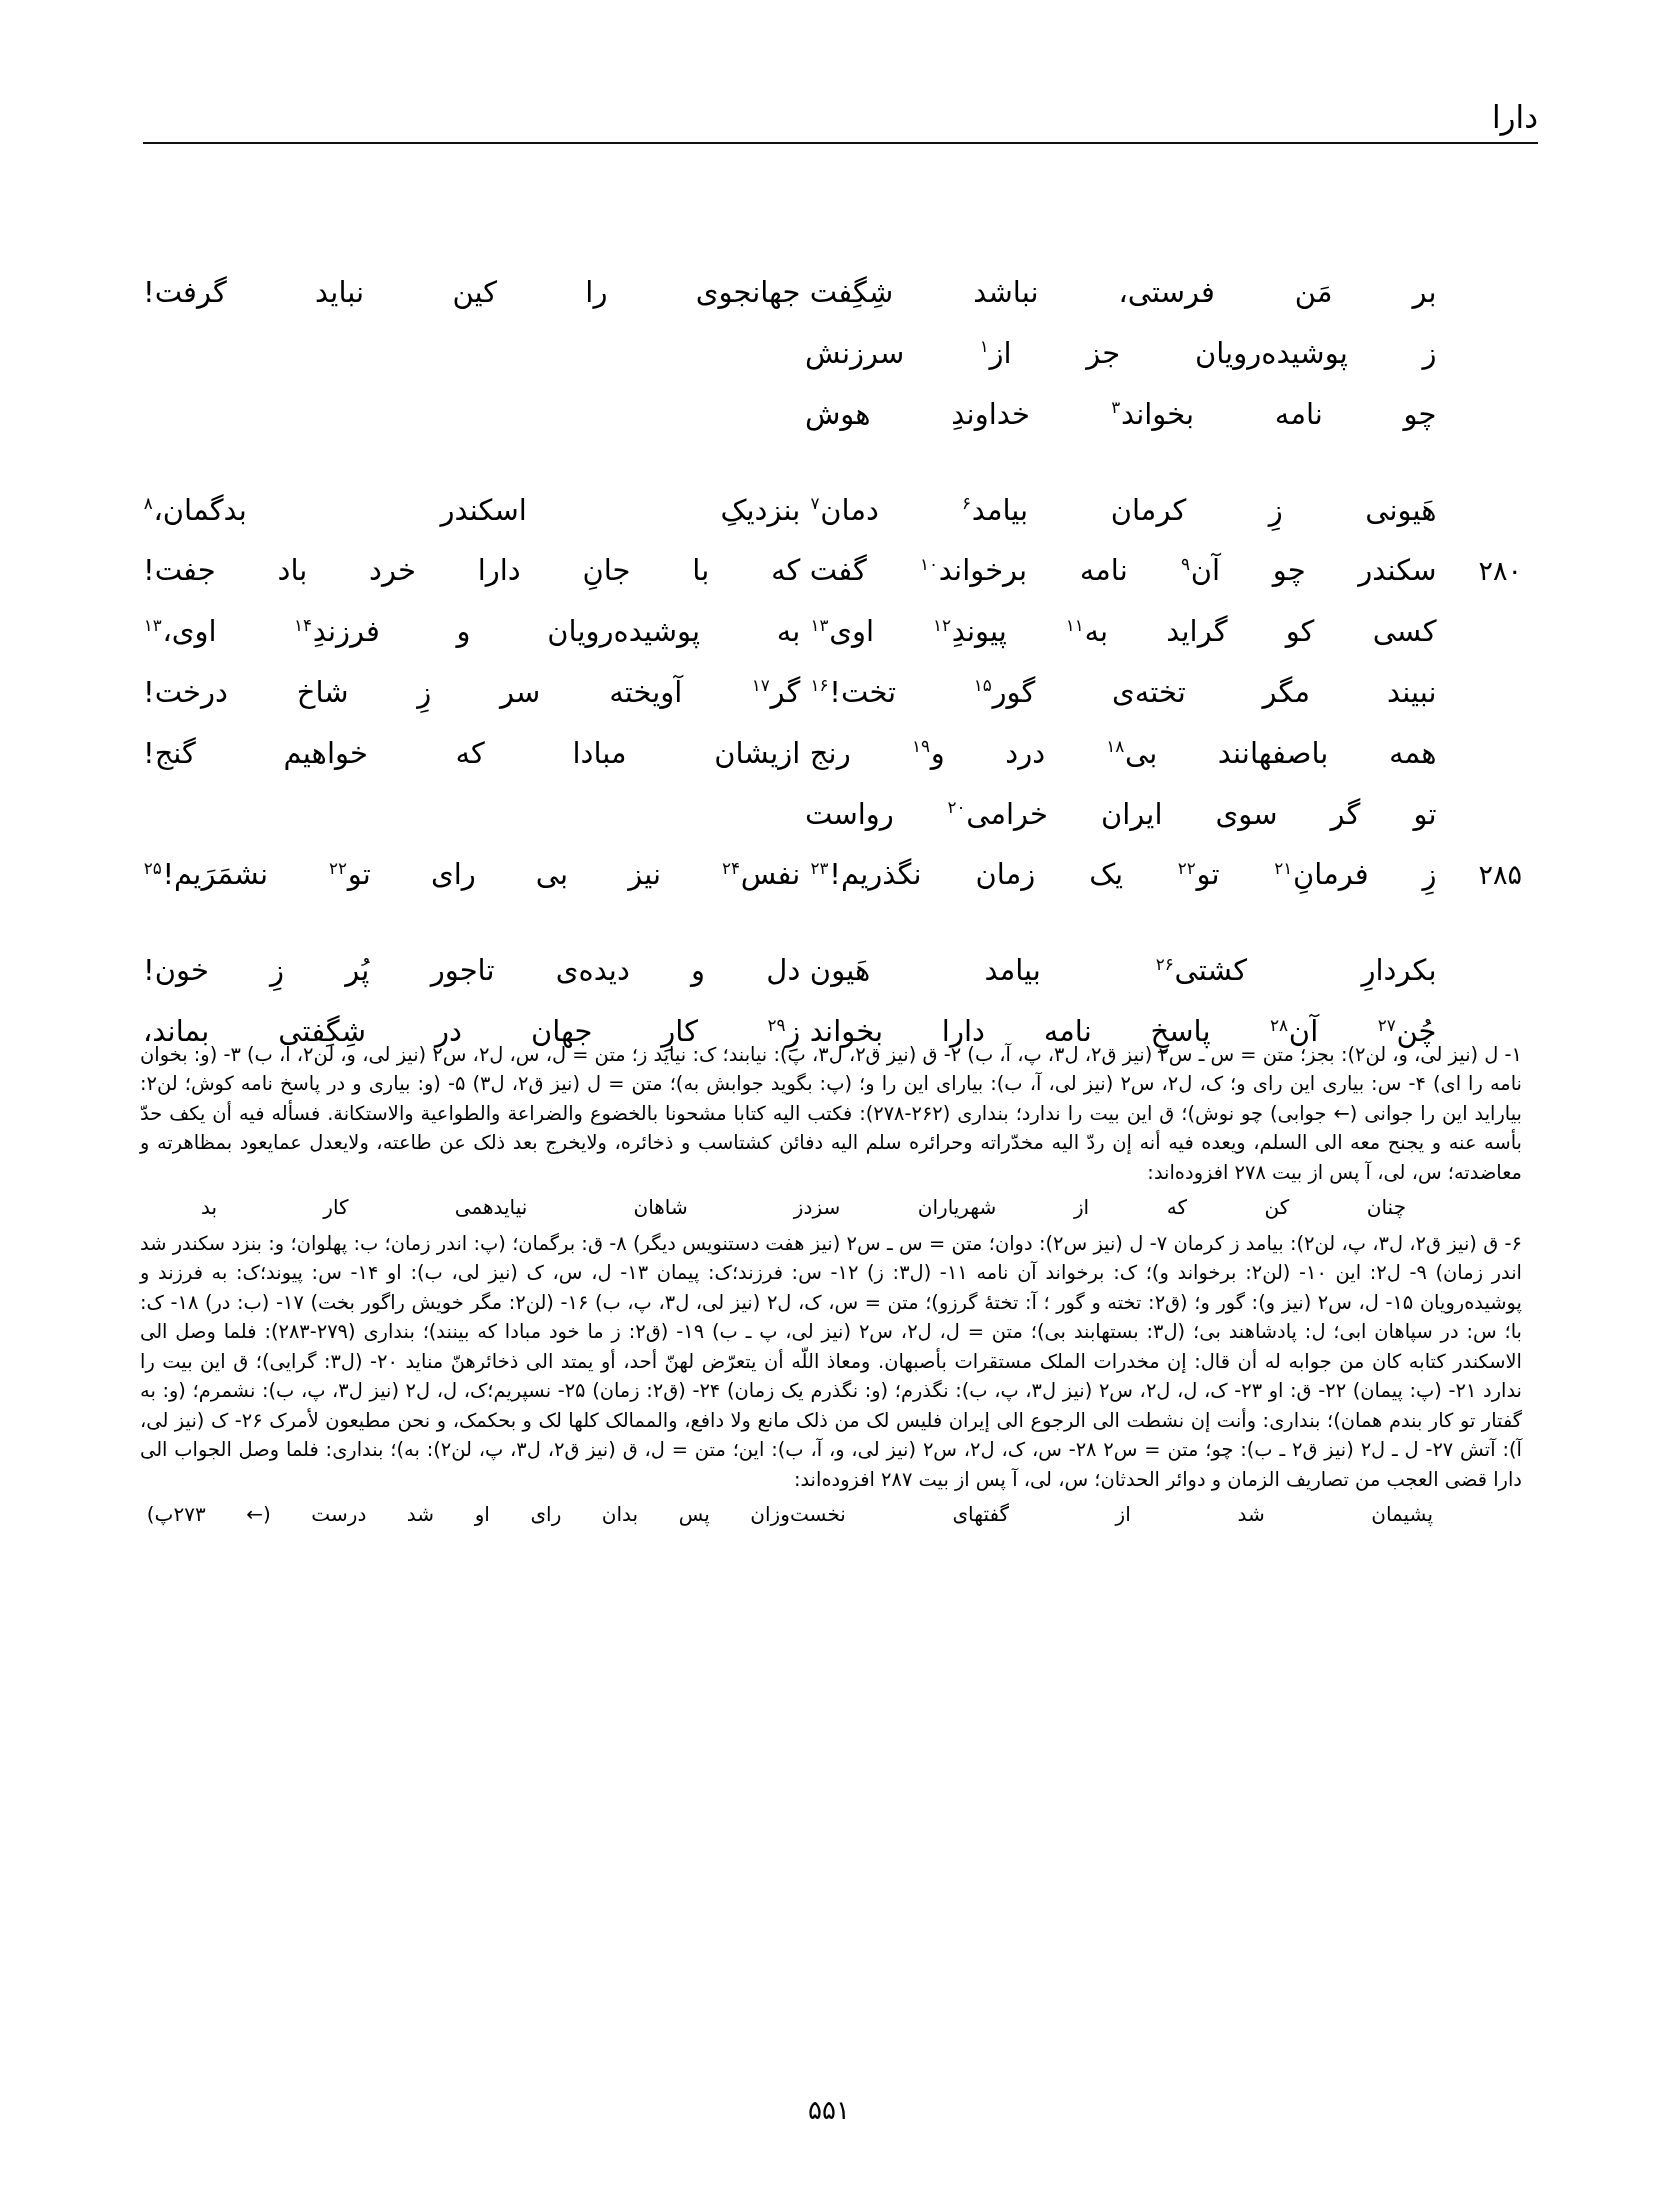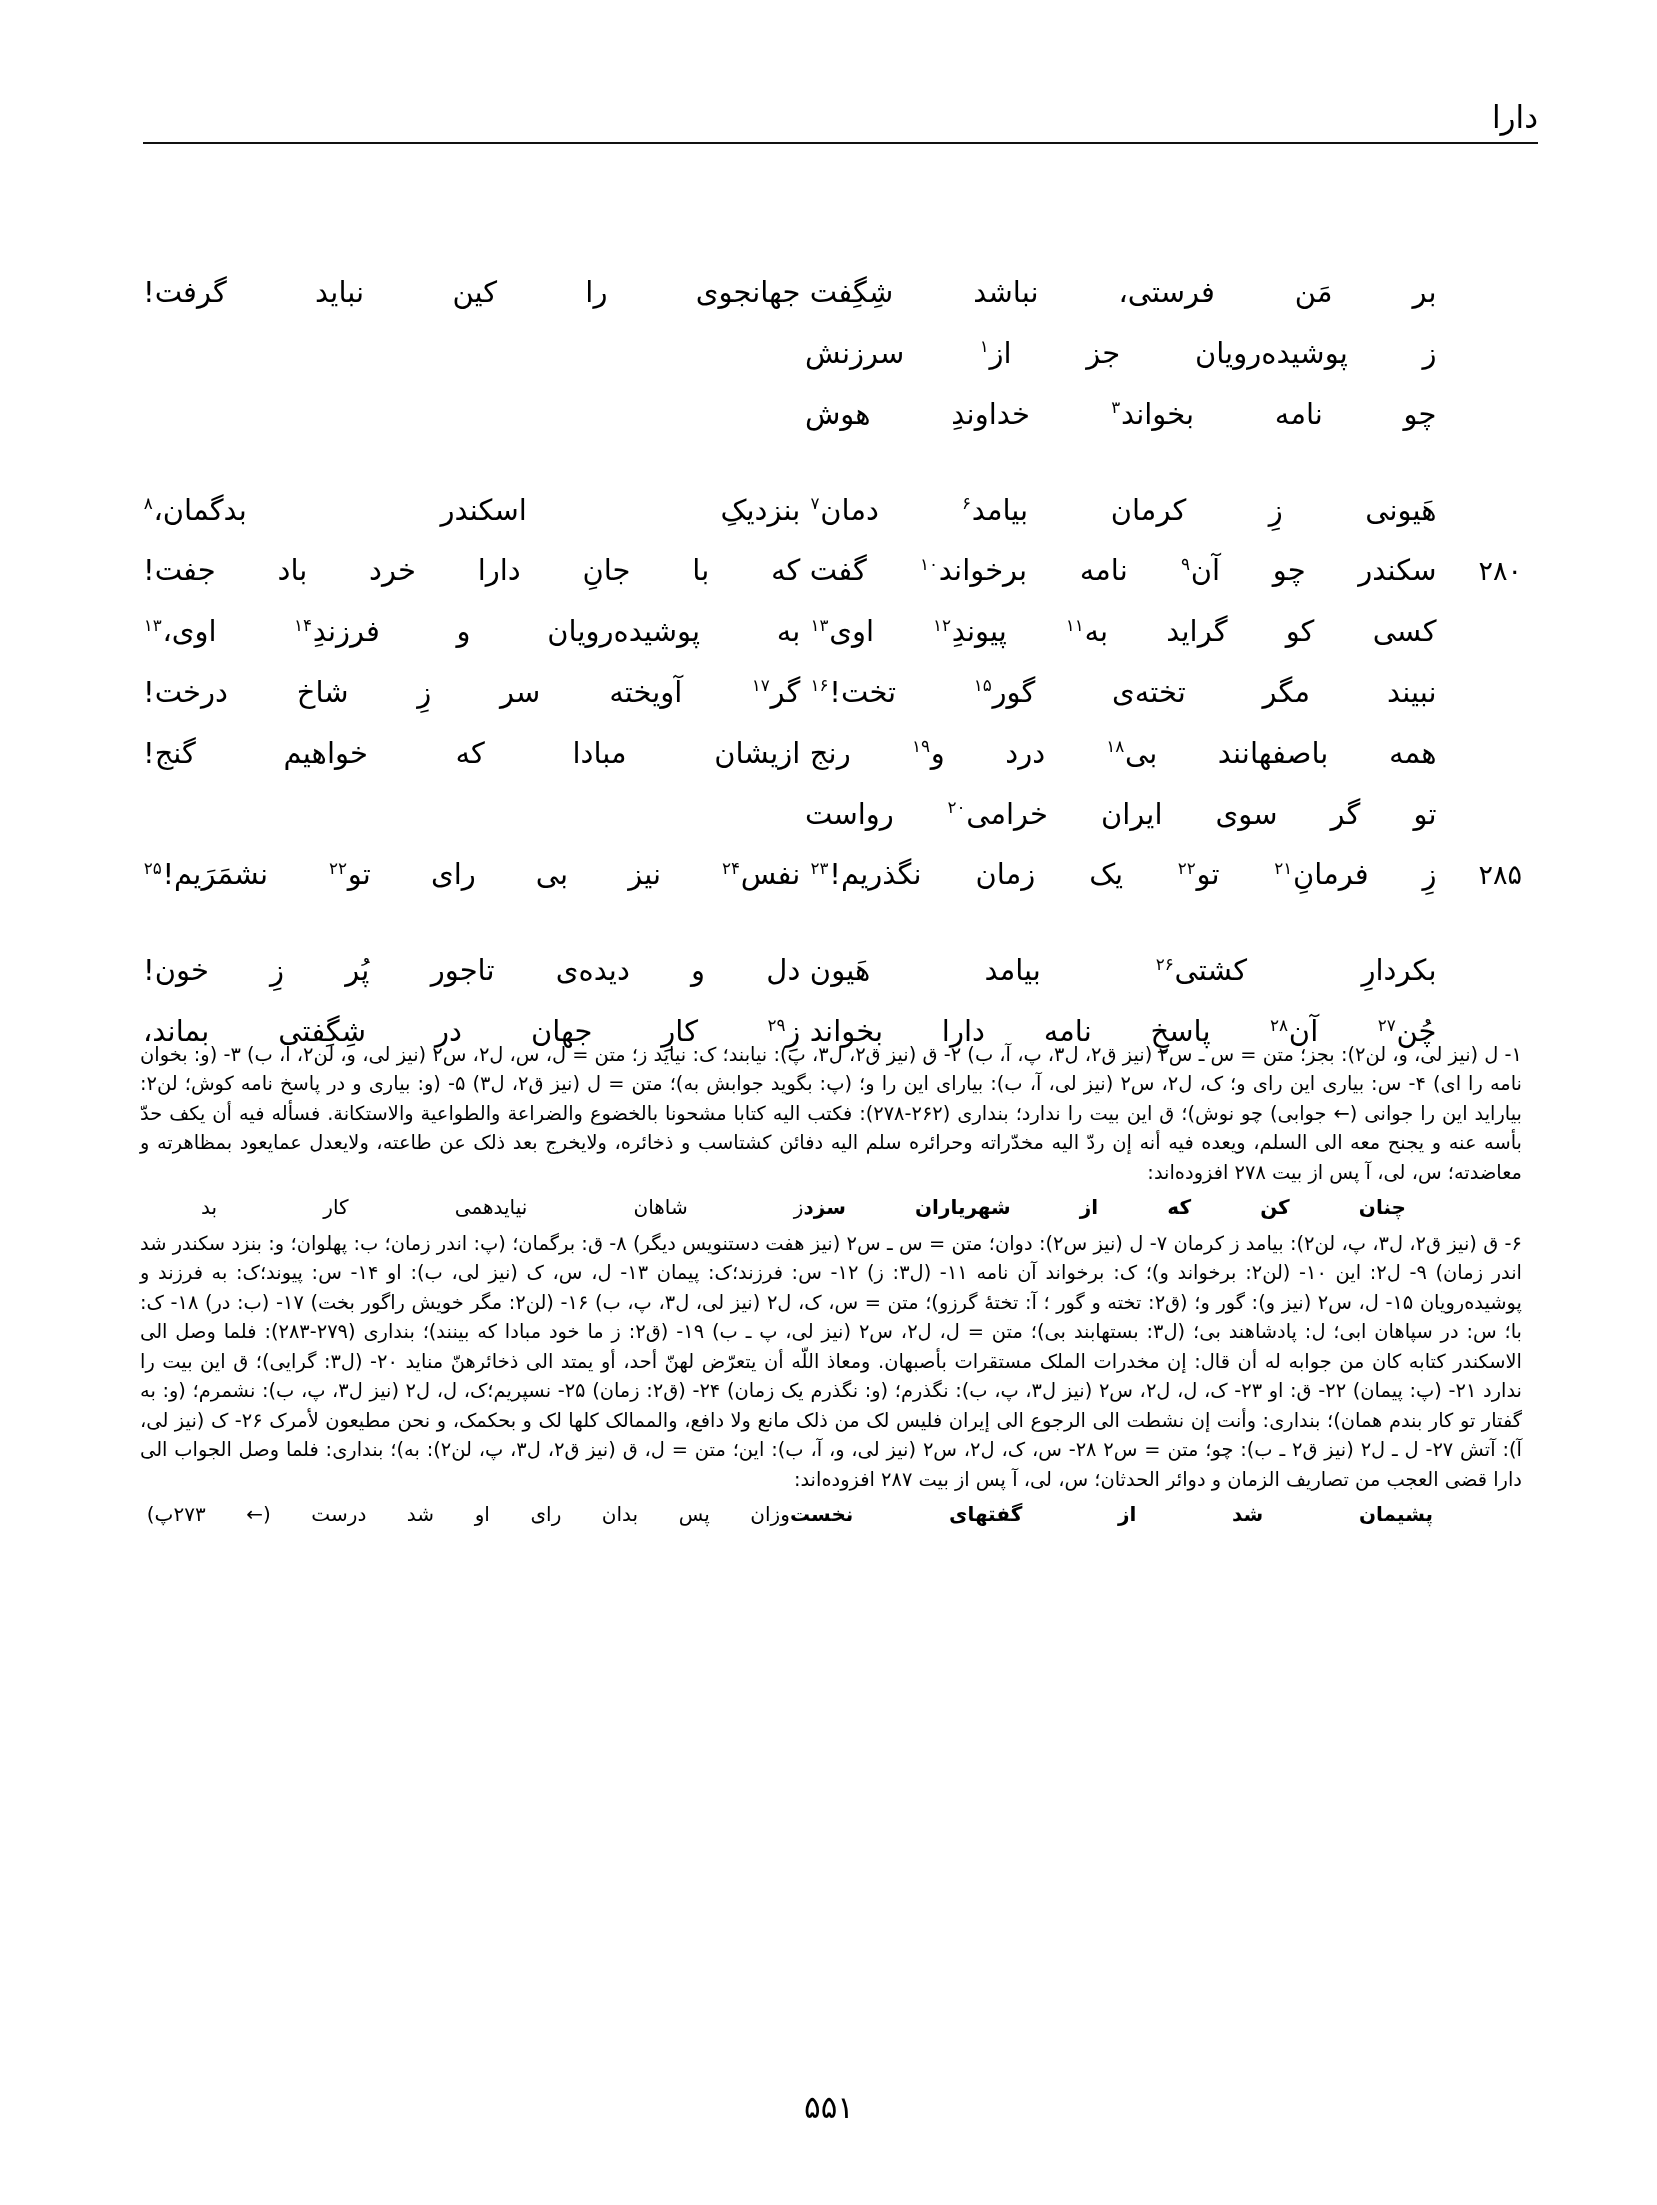--- a/index.html
+++ b/index.html
@@ -126,39 +126,38 @@
     display: flex;
     flex-direction: row;
     margin: 4.8px 0 6.1px 0;
     font-size: 20px;
   }
   .app-verse .h-r {
     width: 50%;
     padding-right: 116px;
     text-align: justify;
     text-align-last: justify;
-    font-weight: bold;
   }
   .app-verse .h-l {
     width: 50%;
     padding-left: 61px;
     text-align: justify;
     text-align-last: justify;
   }
   .app-verse.tight .h-r { padding-right: 89px; }
   .app-verse.tight .h-l { padding-left: 6.8px; text-align-last: justify;}
 
   
   .folio {
     position: absolute;
     bottom: 80px;
     left: 0;
     right: 0;
     text-align: center;
-    font-size: 31px;
+    font-size: 26px;
   }
 </style>
 </head>
 <body>
 
 <div class="page">
 
   <div class="running-head-wrap">
     <div class="running-head">دارا</div>
     <div class="head-rule"></div>

